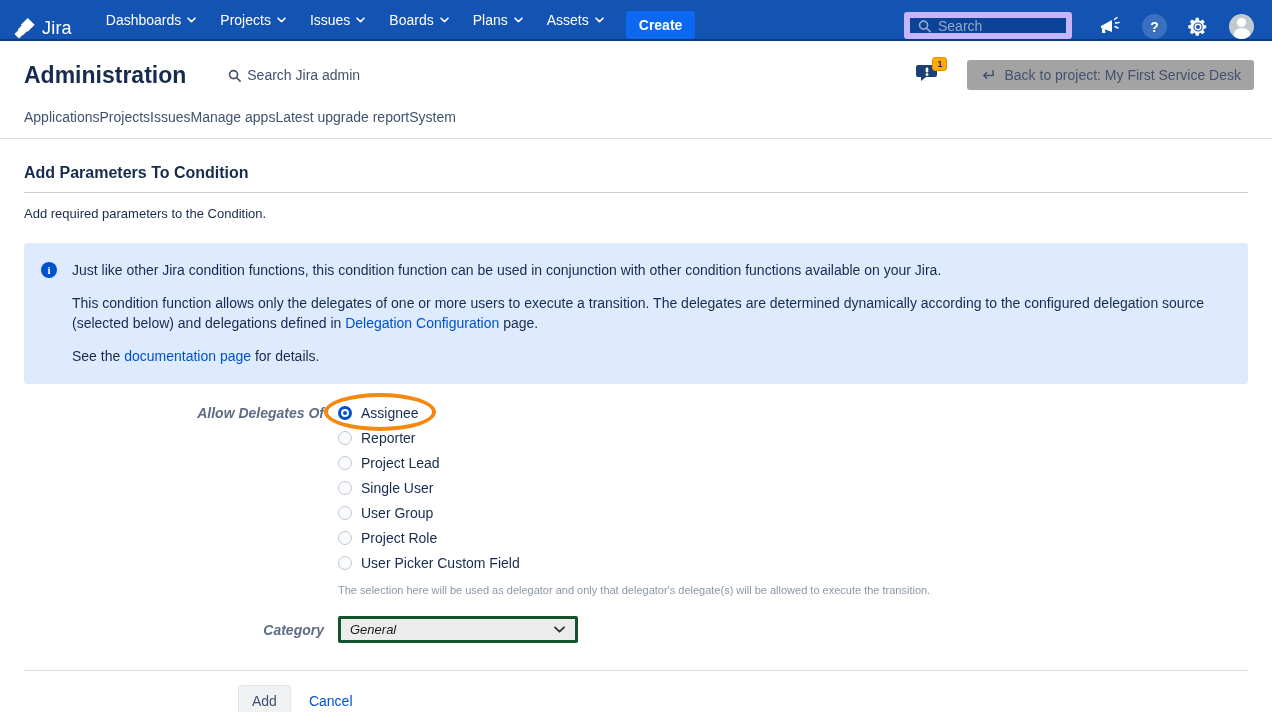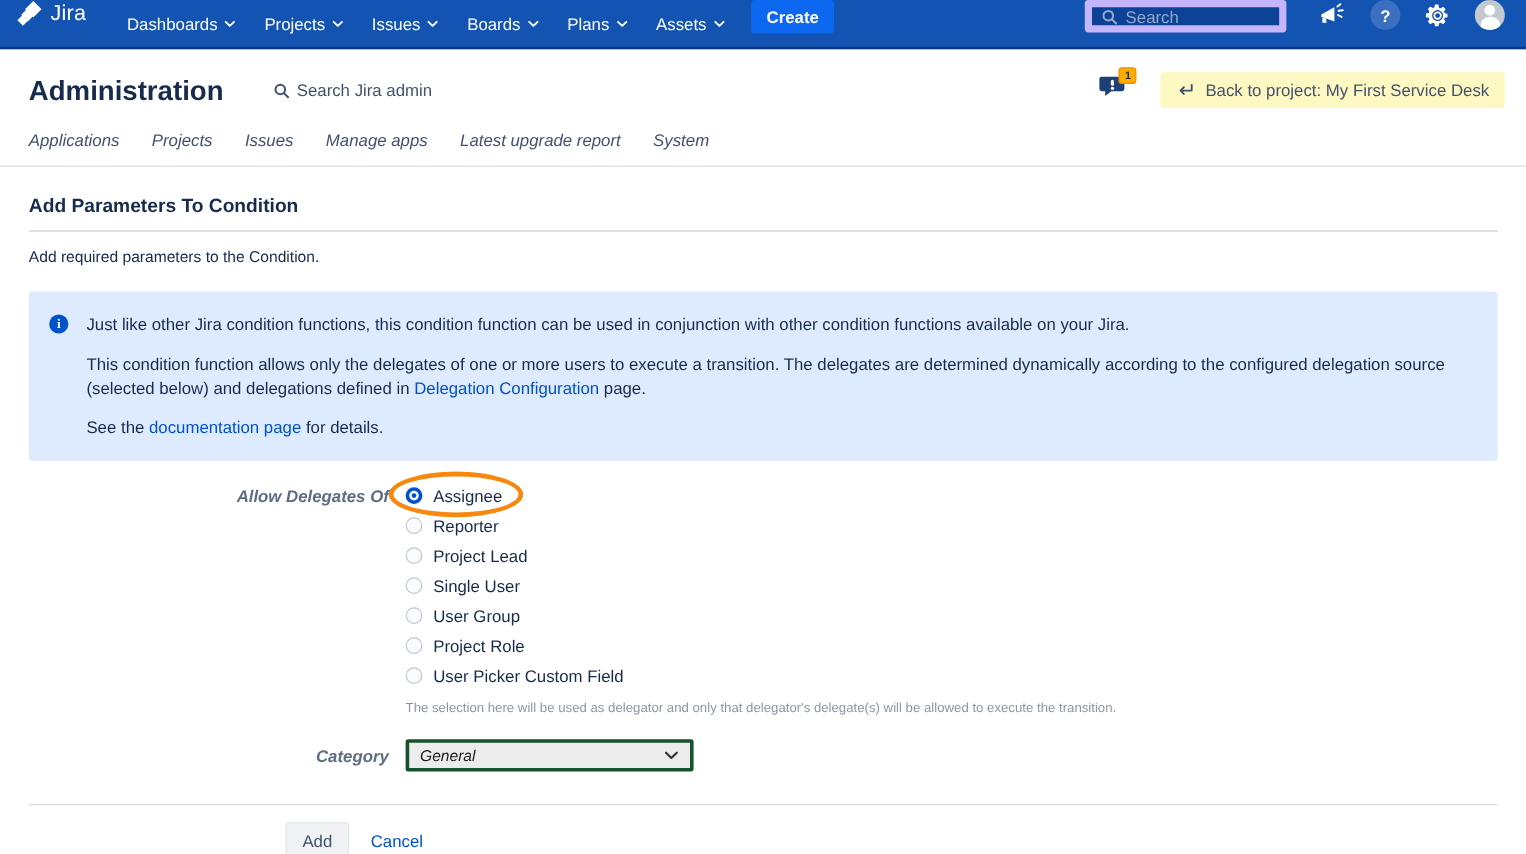--- a/index.html
+++ b/index.html
@@ -2,21 +2,21 @@
 <html><head>
 <meta charset="utf-8">
 <style>
   * { margin:0; padding:0; box-sizing:border-box; }
   html,body { width:1272px; height:712px; }
   body { font-family:"Liberation Sans", sans-serif; background:#fff; overflow:hidden; }
   .page { width:1272px; height:712px; position:relative; background:#fff; }
 
   
   .topnav { height:41px; background:#1353B1; border-bottom:2px solid #0A3A82;
-            display:flex; align-items:flex-start; padding:0 18px 0 14px; }
+            display:flex; align-items:flex-end; padding:0 18px 0 14px; }
   .logo { display:flex; align-items:center; gap:6px; margin-right:22px; cursor:pointer; }
   .logo-text { color:#fff; font-size:18px; font-weight:500; letter-spacing:.2px; }
   .nav-item { display:flex; align-items:center; gap:6px; color:#fff; font-size:14px;
               padding:0 12px; height:100%; cursor:pointer; }
   .chev { display:inline-block; }
   .create-btn { background:#0C68F0; color:#fff; font-size:14px; font-weight:700;
                 border:none; border-radius:3px; padding:6px 13px; margin-left:10px; cursor:pointer; }
   .nav-spacer { flex:1; }
   .nav-search { width:168px; height:27px; background:#0C4396; border:6px solid #c4b5fd;
                 border-radius:3px; display:flex; align-items:center; gap:7px; padding:0 8px; margin-right:26px; }
@@ -37,25 +37,25 @@
 
   
   .admin-header { display:flex; align-items:center; padding:19px 18px 12px 24px;gap:12px; }
   .admin-title { font-size:23px; font-weight:700; color:#172B4D; margin-right:30px; }
   .admin-search { display:flex; align-items:center; gap:6px; color:#42526E; font-size:14px; cursor:pointer; }
   .header-spacer { flex:1; }
   .bubble-wrap { position:relative; margin-right:16px; cursor:pointer; }
   .badge { position:absolute; top:-6px; right:-8px; background:#FFAB00; color:#172B4D;
            font-size:9px; font-weight:700; padding:1px 4px; border-radius:3px;
            border:1px solid #E89203; }
-  .back-btn { display:flex; align-items:center; gap:9px; background:#fef9c3; color:#42526E;
+  .back-btn { display:flex; align-items:center; gap:9px; background:#a3a3a3; color:#42526E;
               font-size:14px; padding:7px 13px; border:none; border-radius:3px; cursor:pointer; }
 
   
-  .tabs { display:flex; gap:27px; padding:0 24px; border-bottom:1px solid #D8DCE3;font-style:italic; }
+  .tabs { display:flex; padding:0 24px; border-bottom:1px solid #D8DCE3; }
   .tab { font-size:14px; color:#42526E; padding:7px 0 13px; cursor:pointer; }
 
   
   .section { padding:0 24px; }
   .page-heading { font-size:16px; font-weight:700; color:#172B4D; padding:25px 0 10px;
                   border-bottom:1px solid #C9CED6; }
   .page-desc { font-size:13px; color:#172B4D; margin-top:13px; }
 
   .info-box { margin-top:22px; background:#DEEBFF; border-radius:3px;
               padding:17px 24px 18px 17px; display:flex; gap:15px; }

